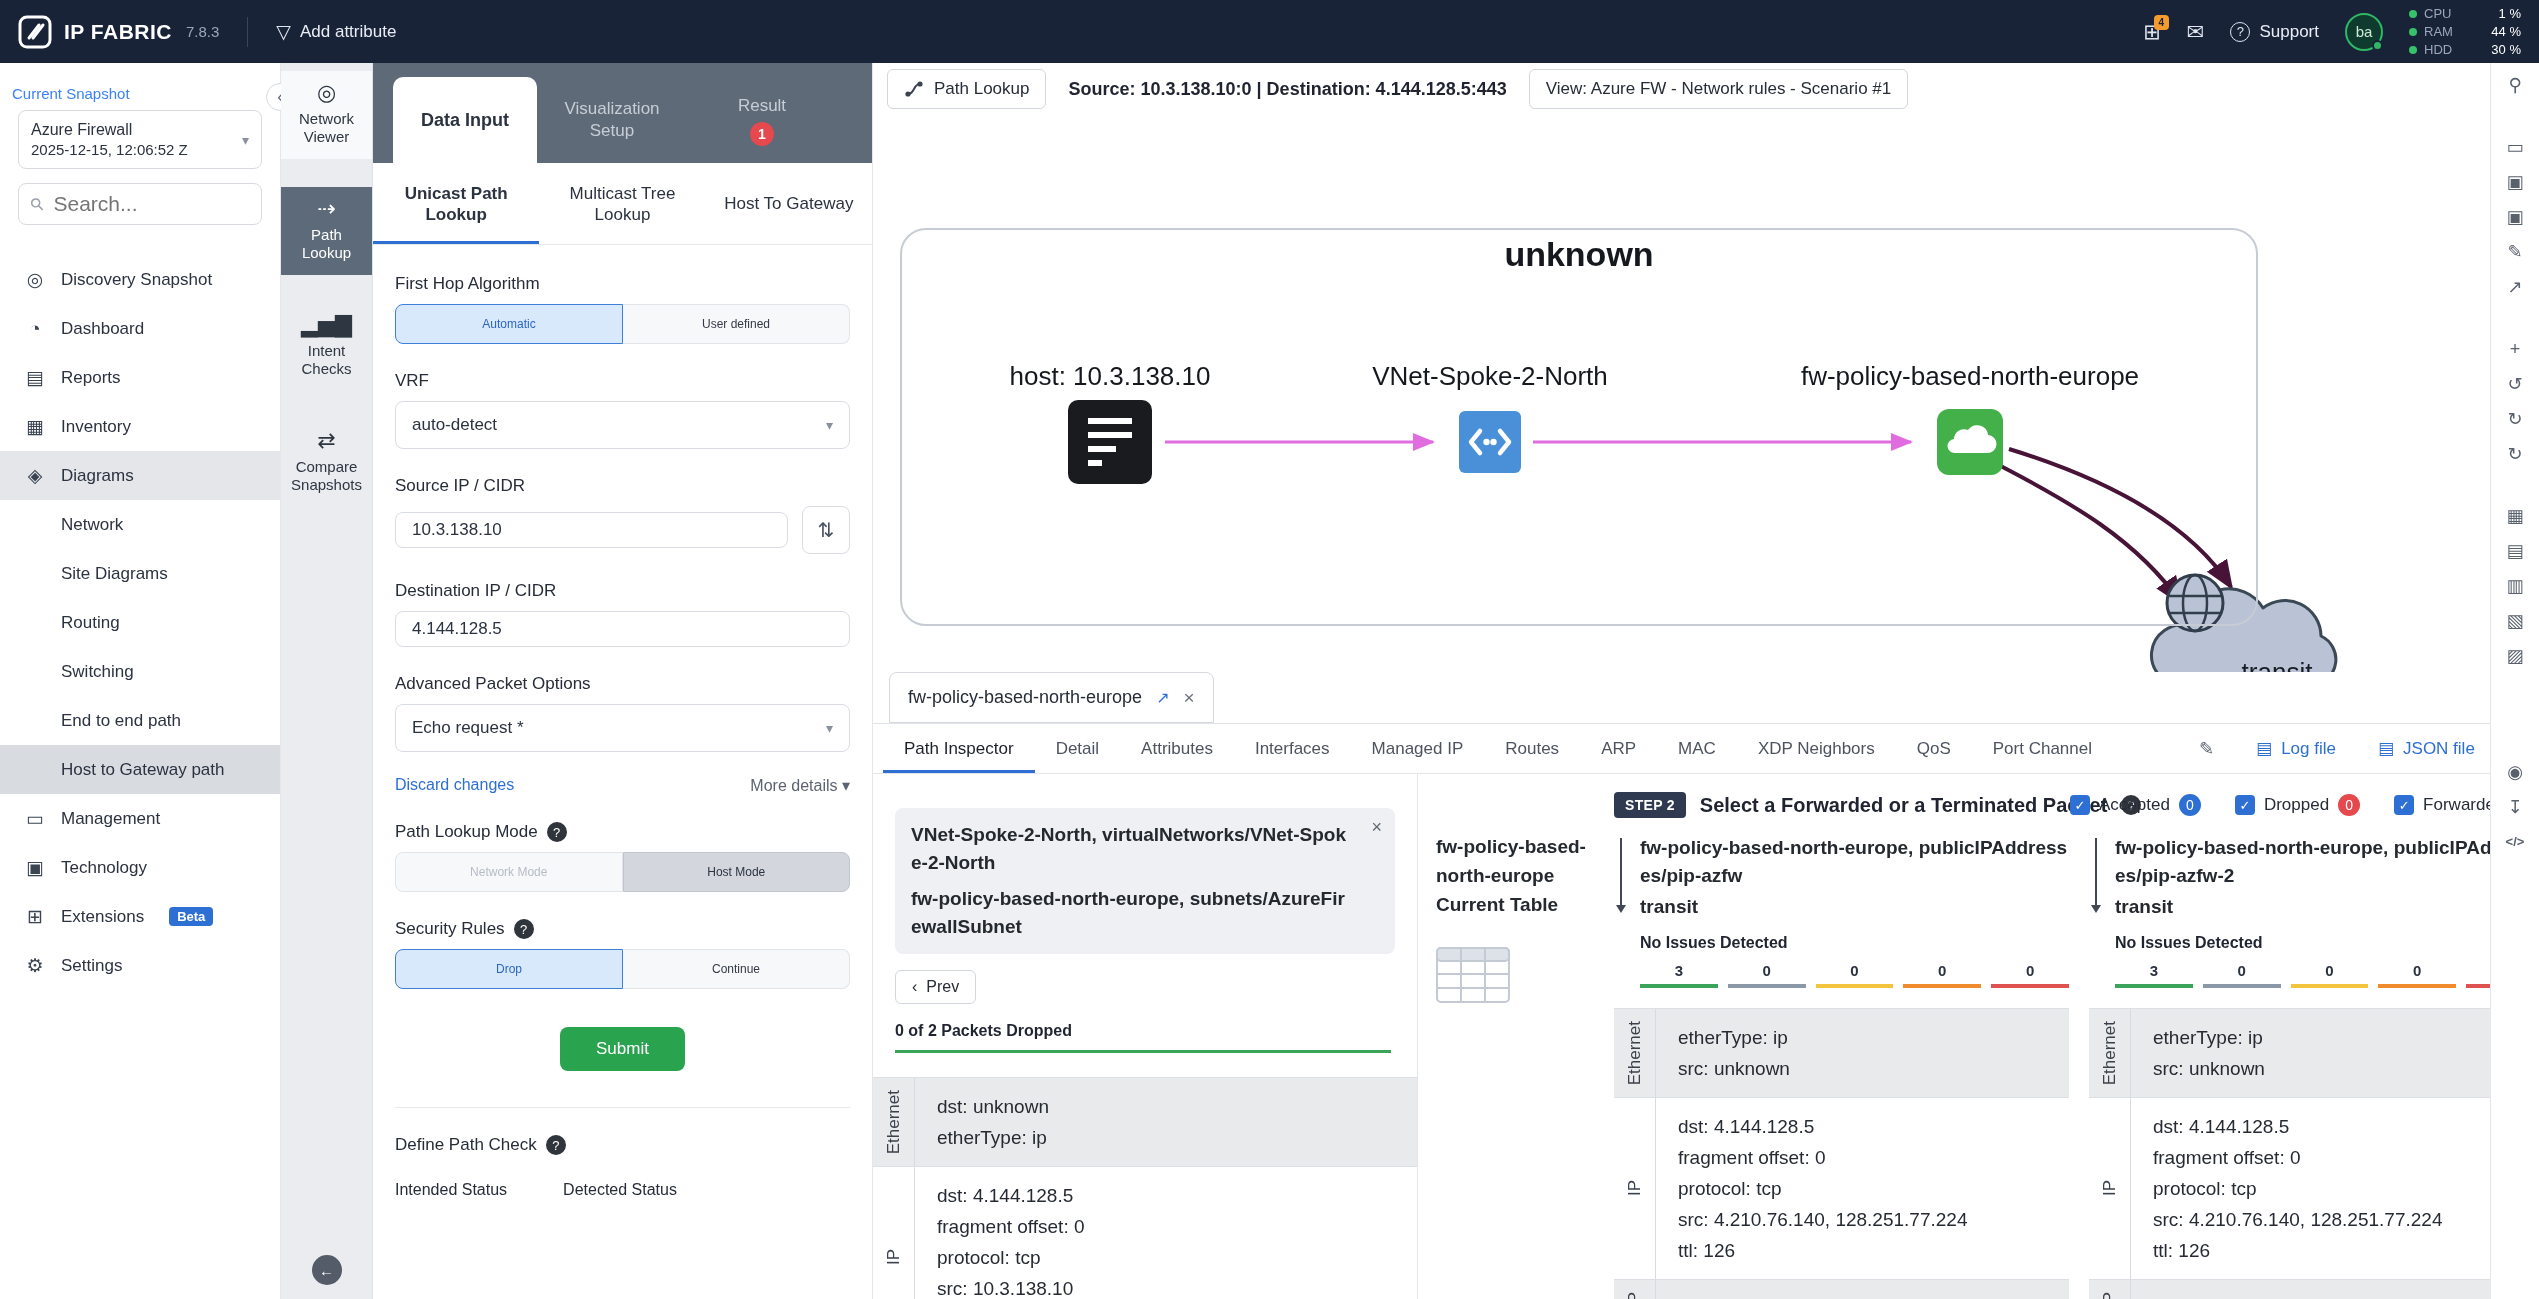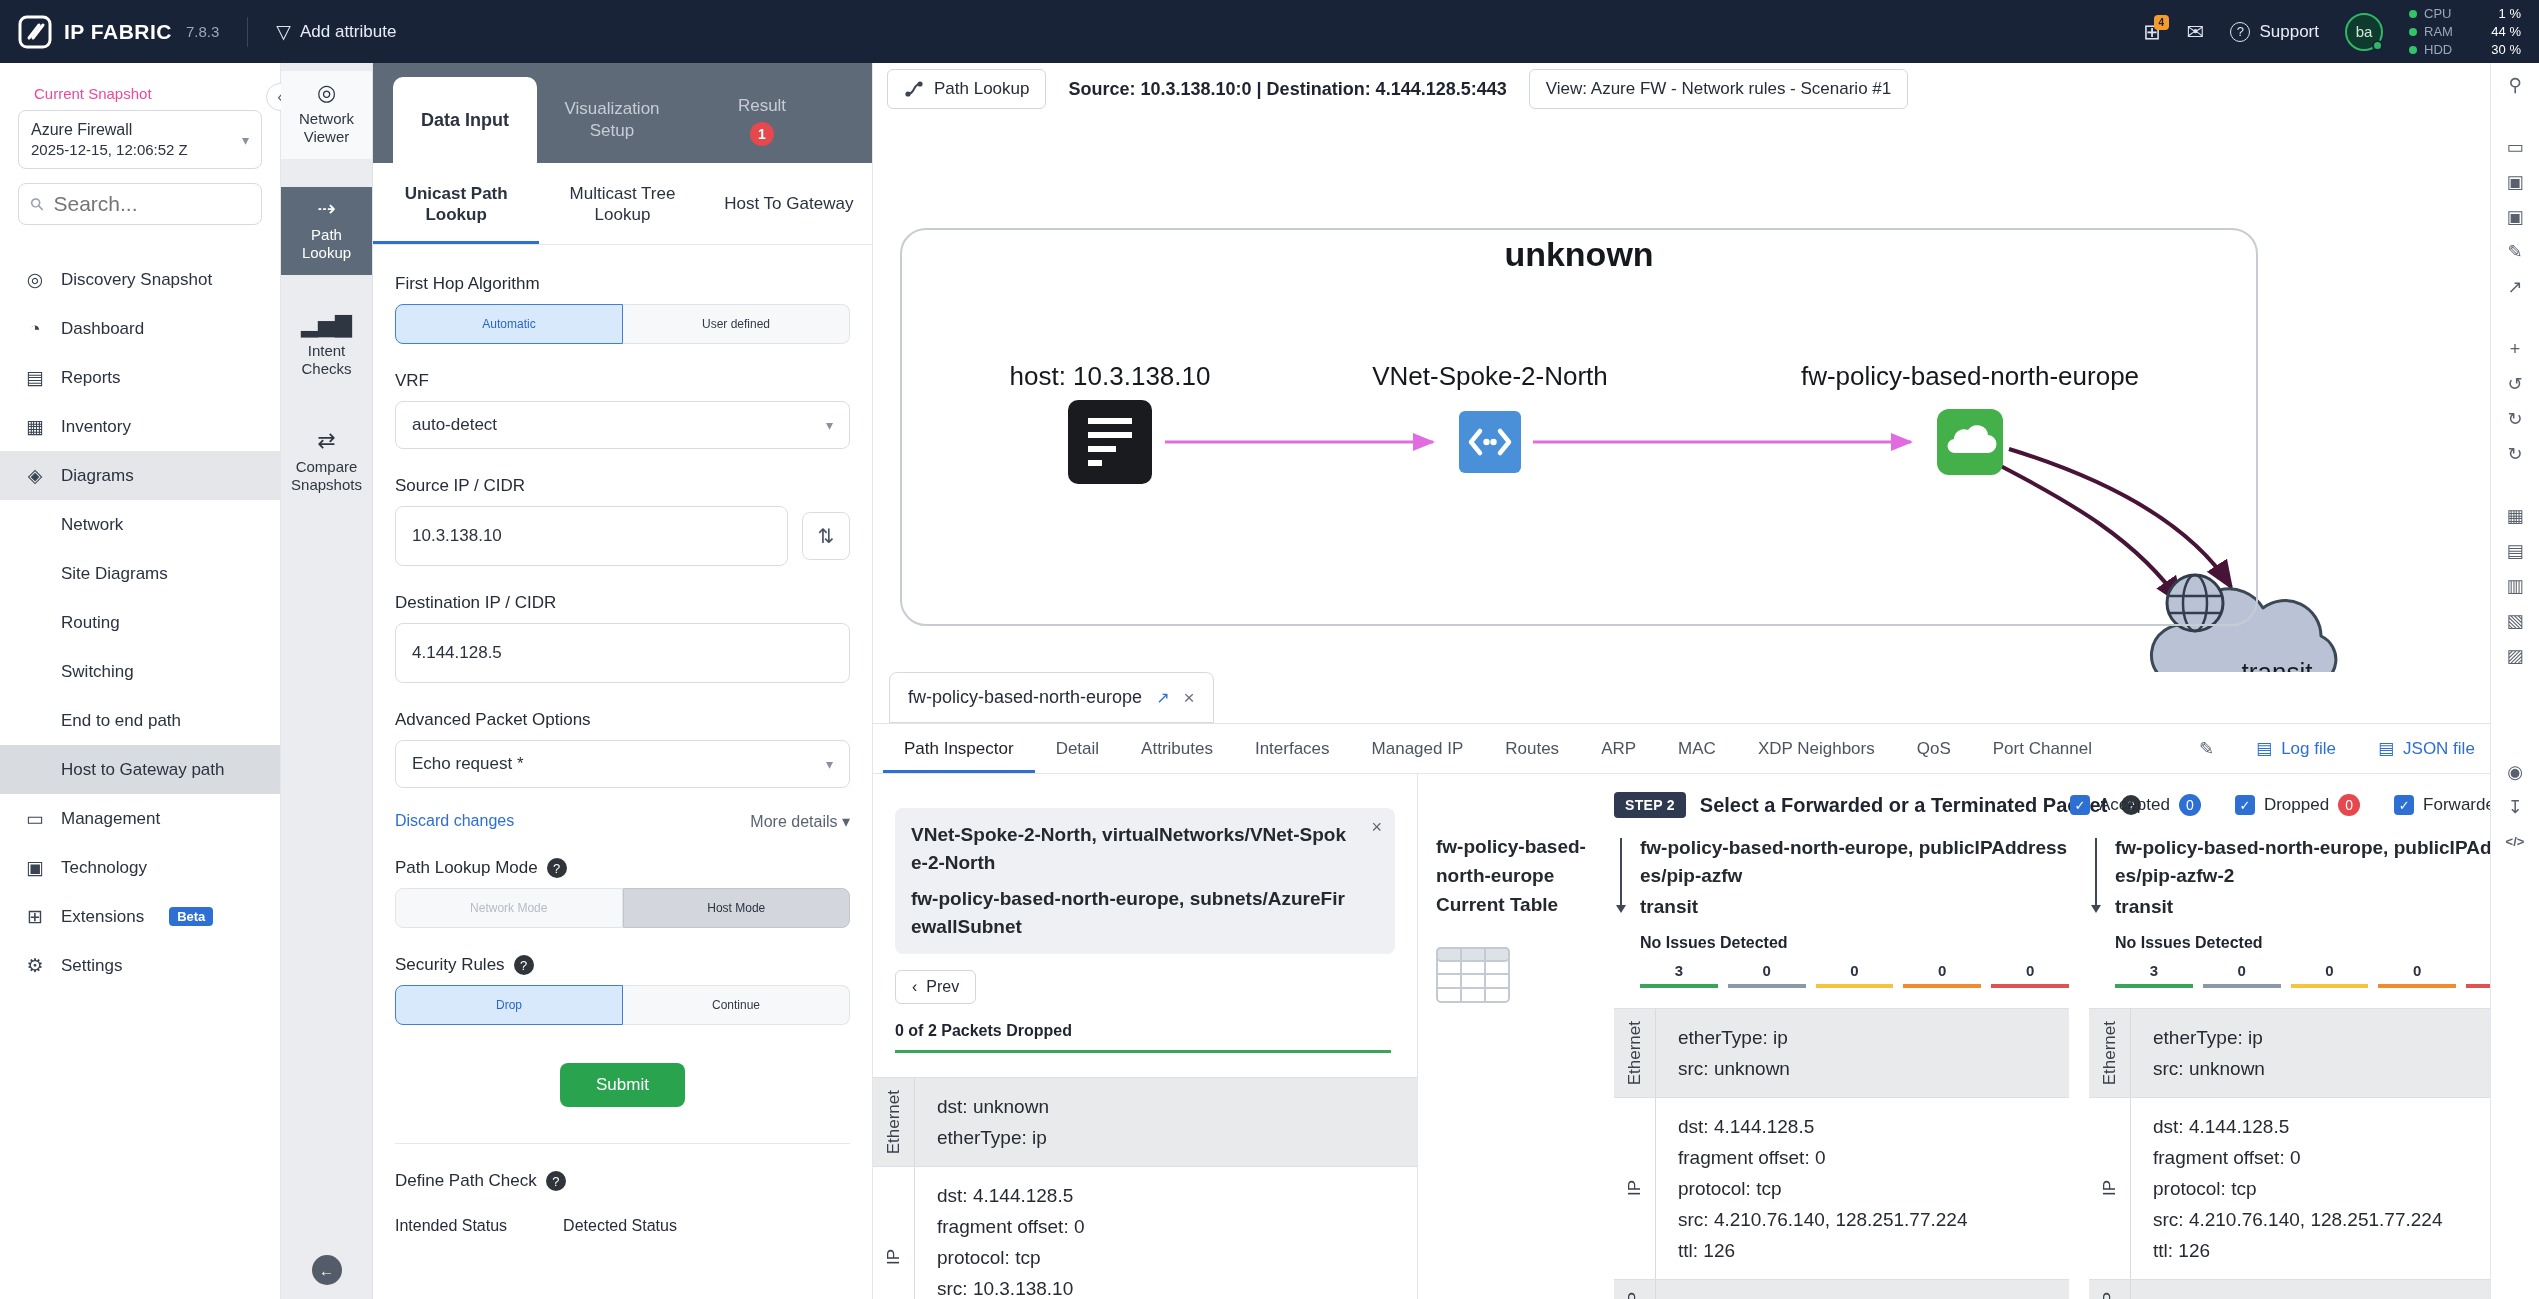--- a/index.html
+++ b/index.html
@@ -32,21 +32,21 @@
   .stat-dot { width:8px; height:8px; border-radius:50%; background:#36c26a; }
   .stat-label { color:#9aa6ba; }
   .stat-val { margin-left:auto; color:#fff; }
 
   
   .sidebar { position:absolute; left:0; top:63px; width:281px; height:1236px; background:#fff;
              border-right:1px solid #e3e6ea; z-index:20; }
   .collapse-btn { position:absolute; right:-14px; top:20px; width:28px; height:28px; border-radius:50%;
                   background:#fff; border:1px solid #d7dbe0; color:#5b6472; font-size:17px;
                   display:flex; align-items:center; justify-content:center; cursor:pointer; z-index:30; }
-  .snap-label { margin:22px 34px 8px; font-size:15px; color:#ec4899; }
+  .snap-label { margin:22px 12px 8px; font-size:15px; color:#3b82f6; }
   .snap-select { margin:0 18px; border:1px solid #d7dbe0; border-radius:8px; padding:8px 12px;
                  display:flex; align-items:center; cursor:pointer; }
   .snap-lines { flex:1; }
   .snap-name { font-size:16px; color:#2b3240; line-height:21px; }
   .snap-date { font-size:15px; color:#2b3240; line-height:20px; }
   .caret { color:#8a919c; font-size:14px; }
   .search-box { margin:14px 18px 0; height:42px; border:1px solid #d7dbe0; border-radius:8px;
                 display:flex; align-items:center; gap:10px; padding:0 12px; }
   .search-box input { border:none; outline:none; flex:1; font-size:21px; color:#2b3240;
                       font-family:inherit; background:transparent; }
@@ -99,21 +99,21 @@
   .seg { display:flex; }
   .seg button { flex:1; height:40px; border:1px solid #e1e4e8; background:#f7f8fa; font-size:12px;
                 color:#333a45; font-family:inherit; cursor:pointer; }
   .seg button:first-child { border-radius:8px 0 0 8px; }
   .seg button:last-child { border-radius:0 8px 8px 0; border-left:none; }
   .seg button.sel-blue { background:#d8e9fb; border:1px solid #3f7fd6; color:#2b66c4; }
   .seg button.sel-gray { background:#d3d7dd; border:1px solid #c0c6cd; color:#2b3240; }
   .seg button.disabled { color:#b6bcc6; }
   .select { height:48px; border:1px solid #d9dde3; border-radius:8px; padding:0 16px; display:flex;
             align-items:center; justify-content:space-between; font-size:17px; color:#2b3240; cursor:pointer; }
-  .tinput { width:100%; height:60px; border:1px solid #d9dde3; border-radius:8px; padding:0 16px;
+  .tinput { width:100%; height:36px; border:1px solid #d9dde3; border-radius:8px; padding:0 16px;
             font-size:17px; color:#2b3240; font-family:inherit; outline:none; }
   .src-row { display:flex; gap:14px; align-items:center; }
   .swap-btn { flex:0 0 48px; width:48px; height:48px; border:1px solid #d9dde3; border-radius:8px;
               background:#fff; font-size:20px; color:#4a5260; cursor:pointer; }
   .links-row { display:flex; justify-content:space-between; margin-top:24px; font-size:16px; }
   .link-blue { color:#2d6fd2; cursor:pointer; }
   .link-gray { color:#5b6472; cursor:pointer; }
   .submit-btn { display:block; margin:38px auto 0; background:#2aa34f; color:#fff; border:none;
                 border-radius:8px; font-size:17px; font-weight:500; padding:12px 36px;
                 font-family:inherit; cursor:pointer; }

